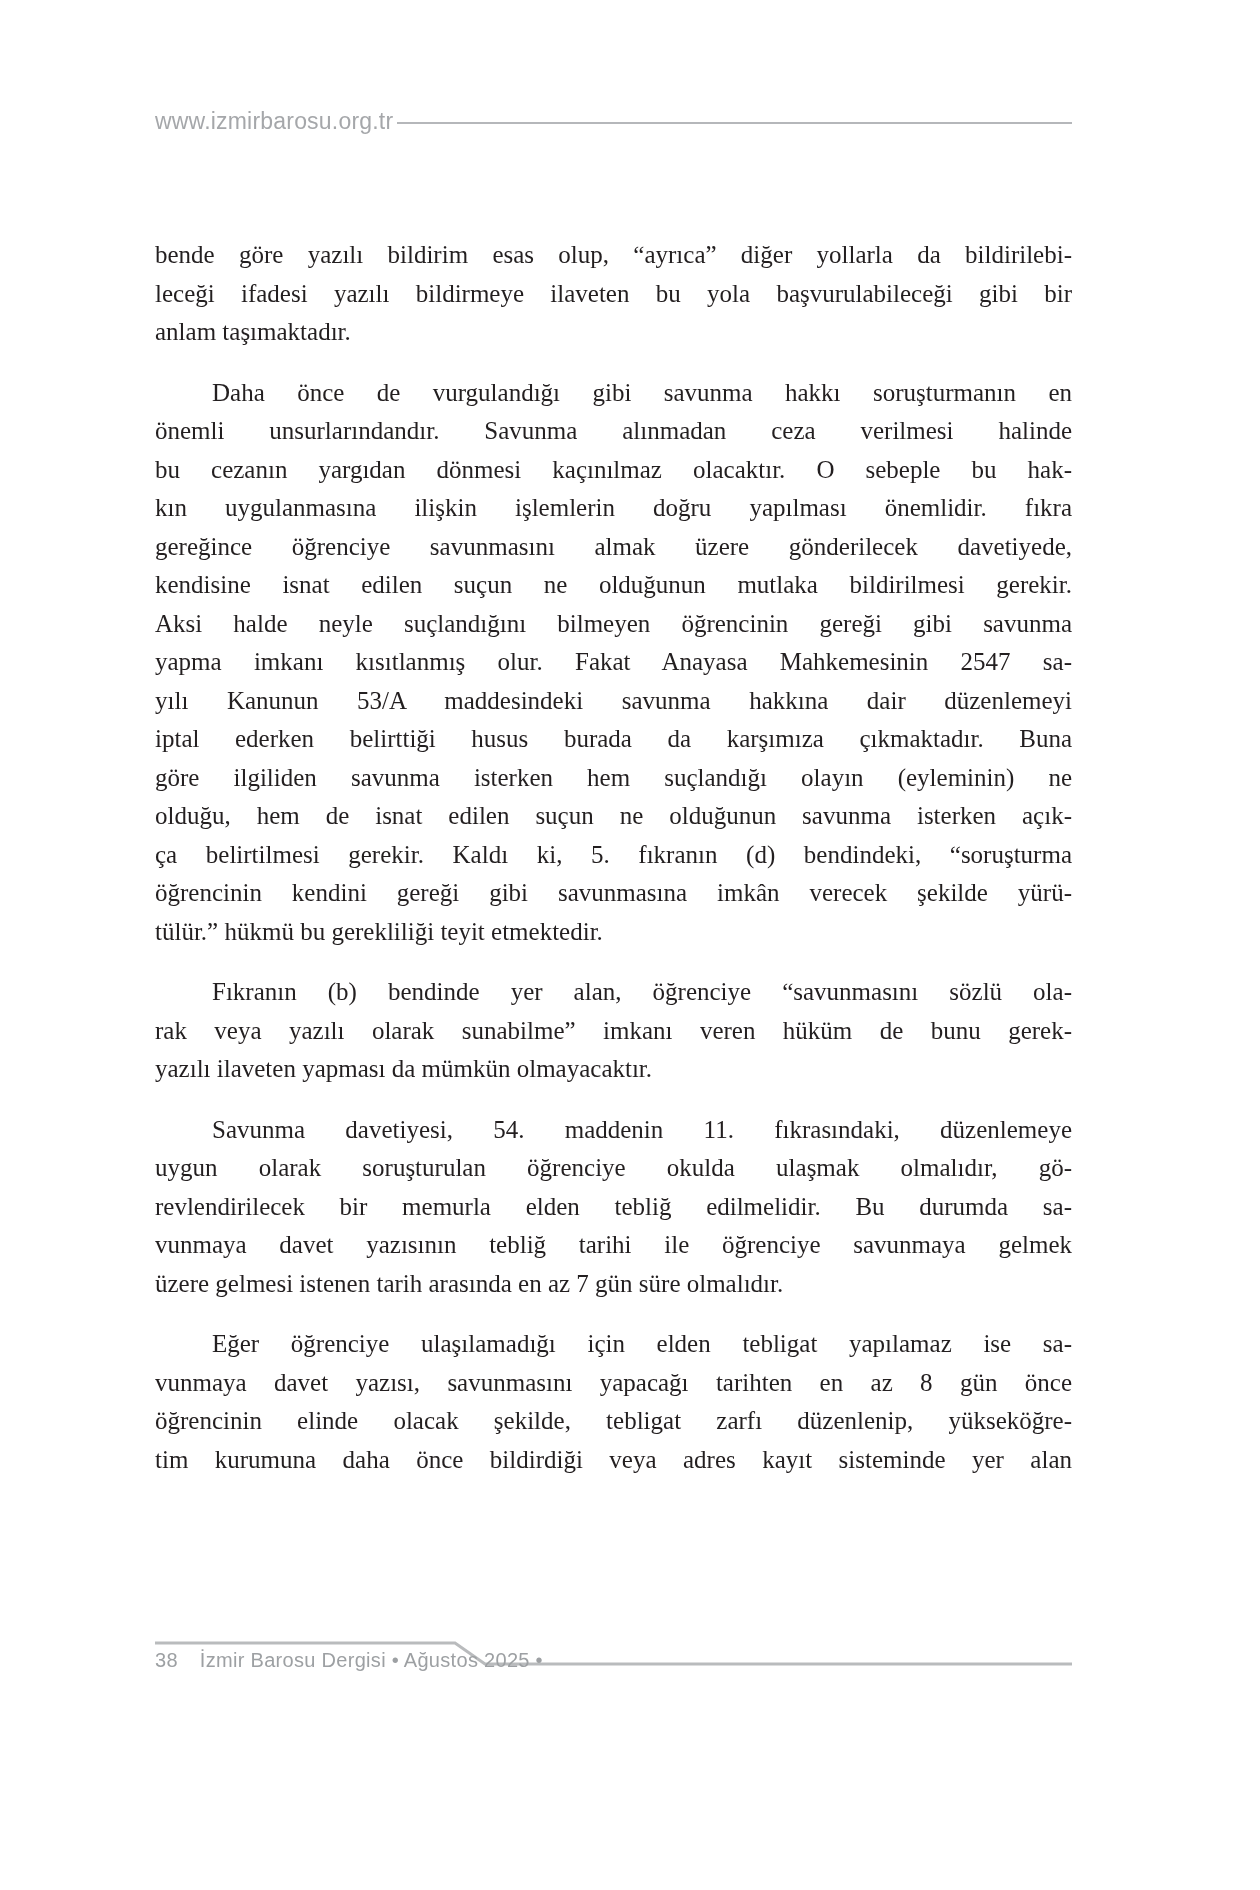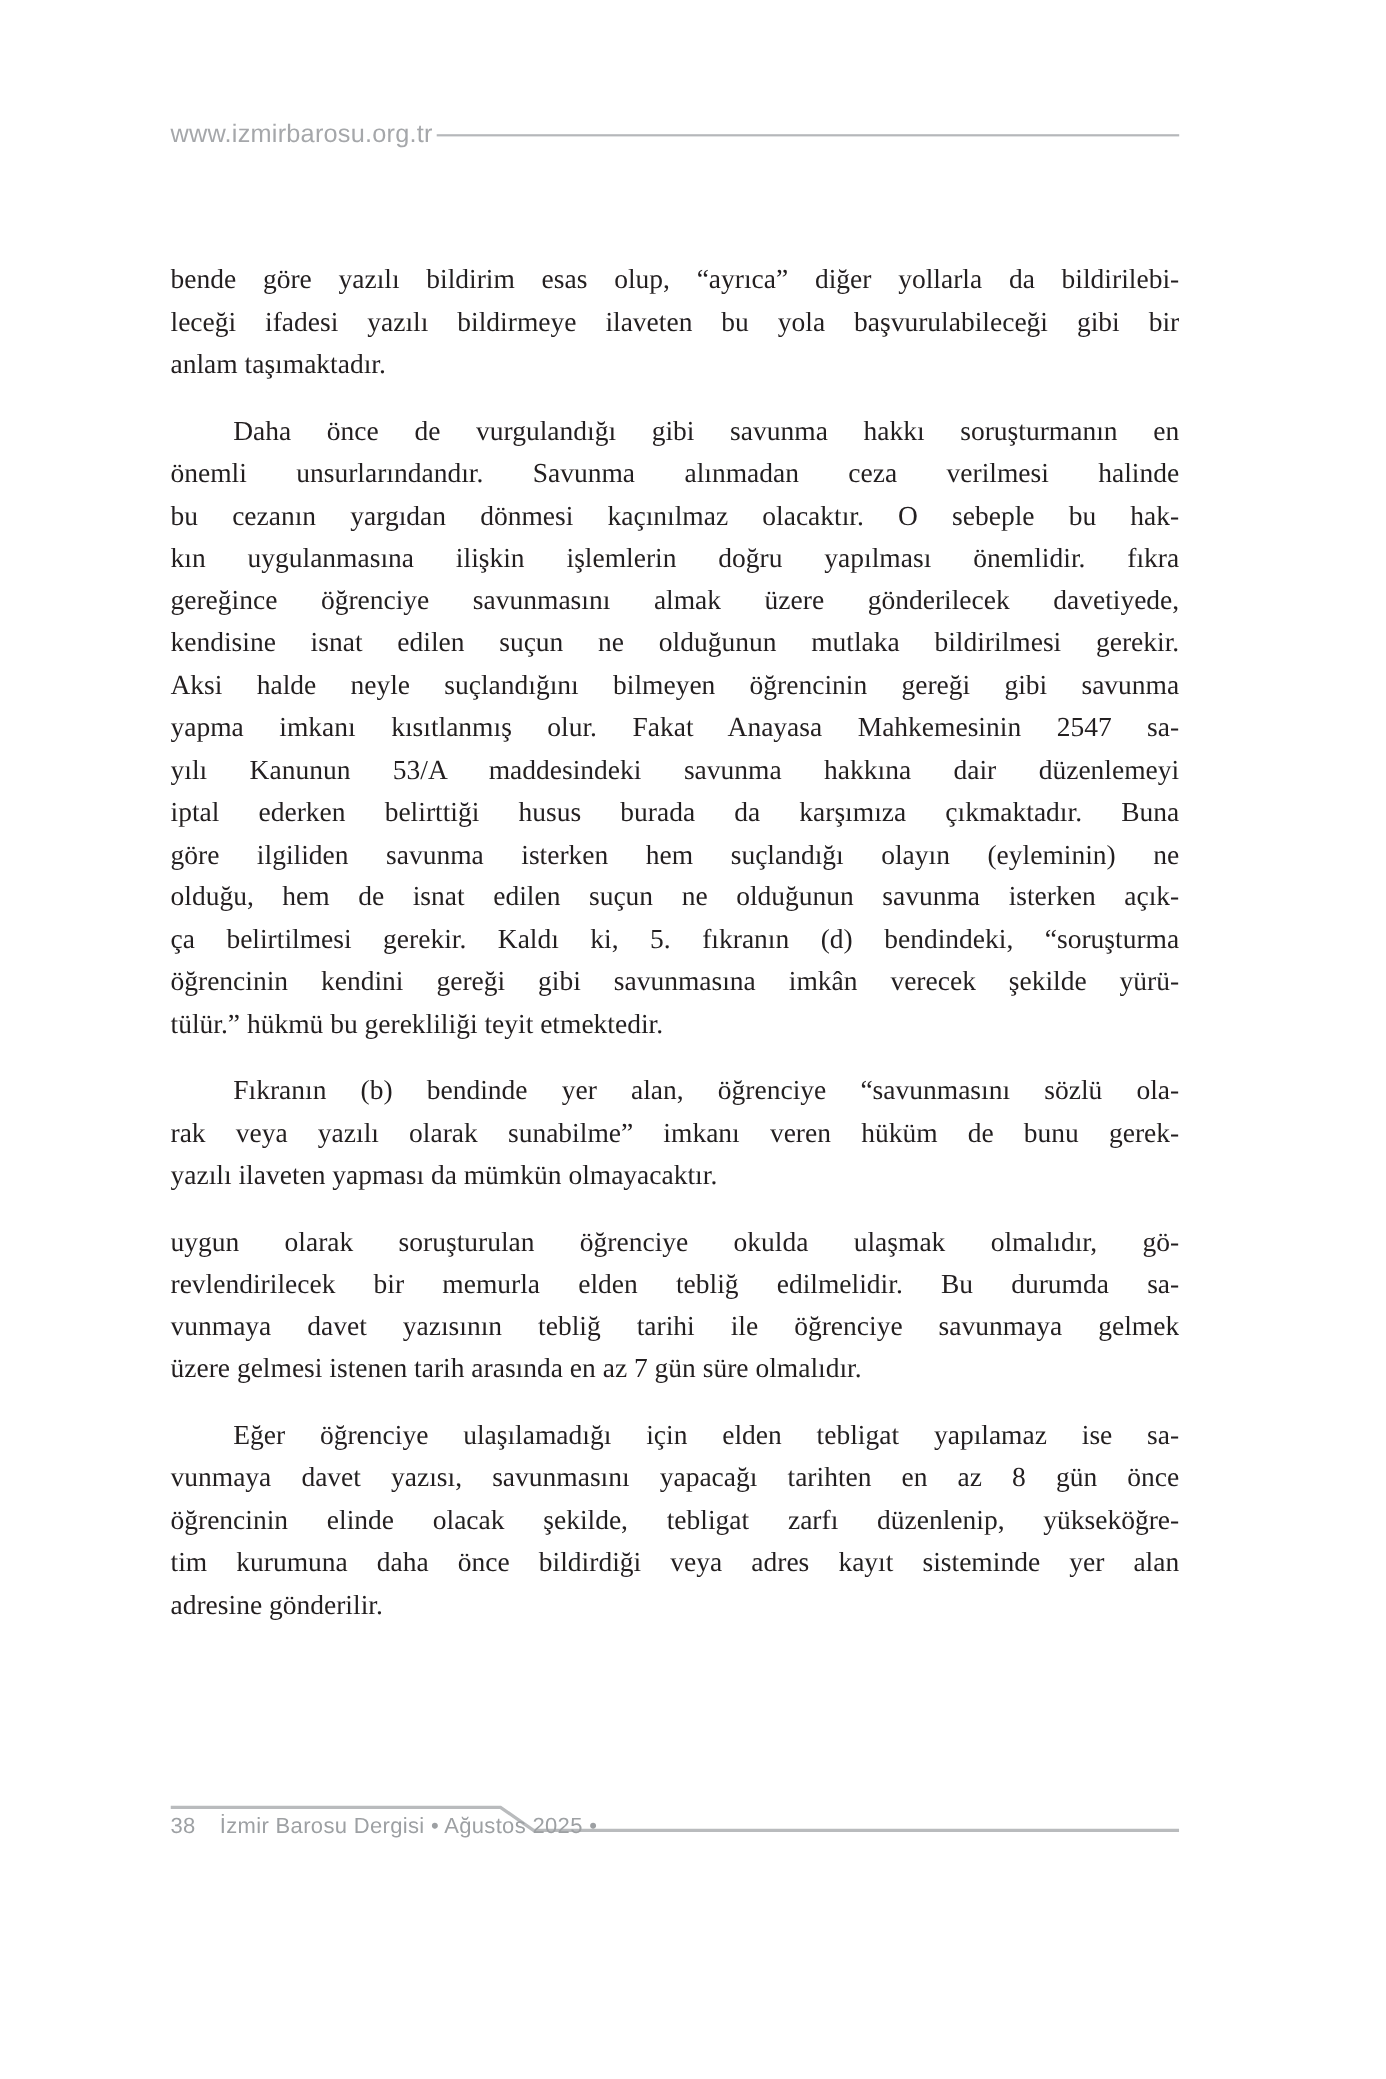--- a/index.html
+++ b/index.html
@@ -111,31 +111,31 @@
         <div class="line">ça belirtilmesi gerekir. Kaldı ki, 5. fıkranın (d) bendindeki, “soruşturma</div>
         <div class="line">öğrencinin kendini gereği gibi savunmasına imkân verecek şekilde yürü-</div>
         <div class="line last">tülür.” hükmü bu gerekliliği teyit etmektedir.</div>
       </div>
       <div class="para">
         <div class="line indent">Fıkranın (b) bendinde yer alan, öğrenciye “savunmasını sözlü ola-</div>
         <div class="line">rak veya yazılı olarak sunabilme” imkanı veren hüküm de bunu gerek-</div>
         <div class="line last">yazılı ilaveten yapması da mümkün olmayacaktır.</div>
       </div>
       <div class="para">
+        <div class="line indent">Savunma davetiyesi, 54. maddenin 11. fıkrasındaki, düzenlemeye</div>
         <div class="line">uygun olarak soruşturulan öğrenciye okulda ulaşmak olmalıdır, gö-</div>
         <div class="line">revlendirilecek bir memurla elden tebliğ edilmelidir. Bu durumda sa-</div>
         <div class="line">vunmaya davet yazısının tebliğ tarihi ile öğrenciye savunmaya gelmek</div>
         <div class="line last">üzere gelmesi istenen tarih arasında en az 7 gün süre olmalıdır.</div>
       </div>
       <div class="para">
         <div class="line indent">Eğer öğrenciye ulaşılamadığı için elden tebligat yapılamaz ise sa-</div>
         <div class="line">vunmaya davet yazısı, savunmasını yapacağı tarihten en az 8 gün önce</div>
         <div class="line">öğrencinin elinde olacak şekilde, tebligat zarfı düzenlenip, yükseköğre-</div>
         <div class="line">tim kurumuna daha önce bildirdiği veya adres kayıt sisteminde yer alan</div>
-        <div class="line last">adresine gönderilir.</div>
       </div>
     </div>
 
   <div class="footer">
     <svg class="footer-rule" viewBox="0 0 917 28" xmlns="http://www.w3.org/2000/svg">
       <polyline points="0,3 300,3 330,24 917,24" fill="none" stroke="#b9bbbd" stroke-width="3"></polyline>
     </svg>
     <div class="footer-text">
       <span class="footer-page-num">38</span>
       <span>İzmir Barosu Dergisi • Ağustos 2025 •</span>

